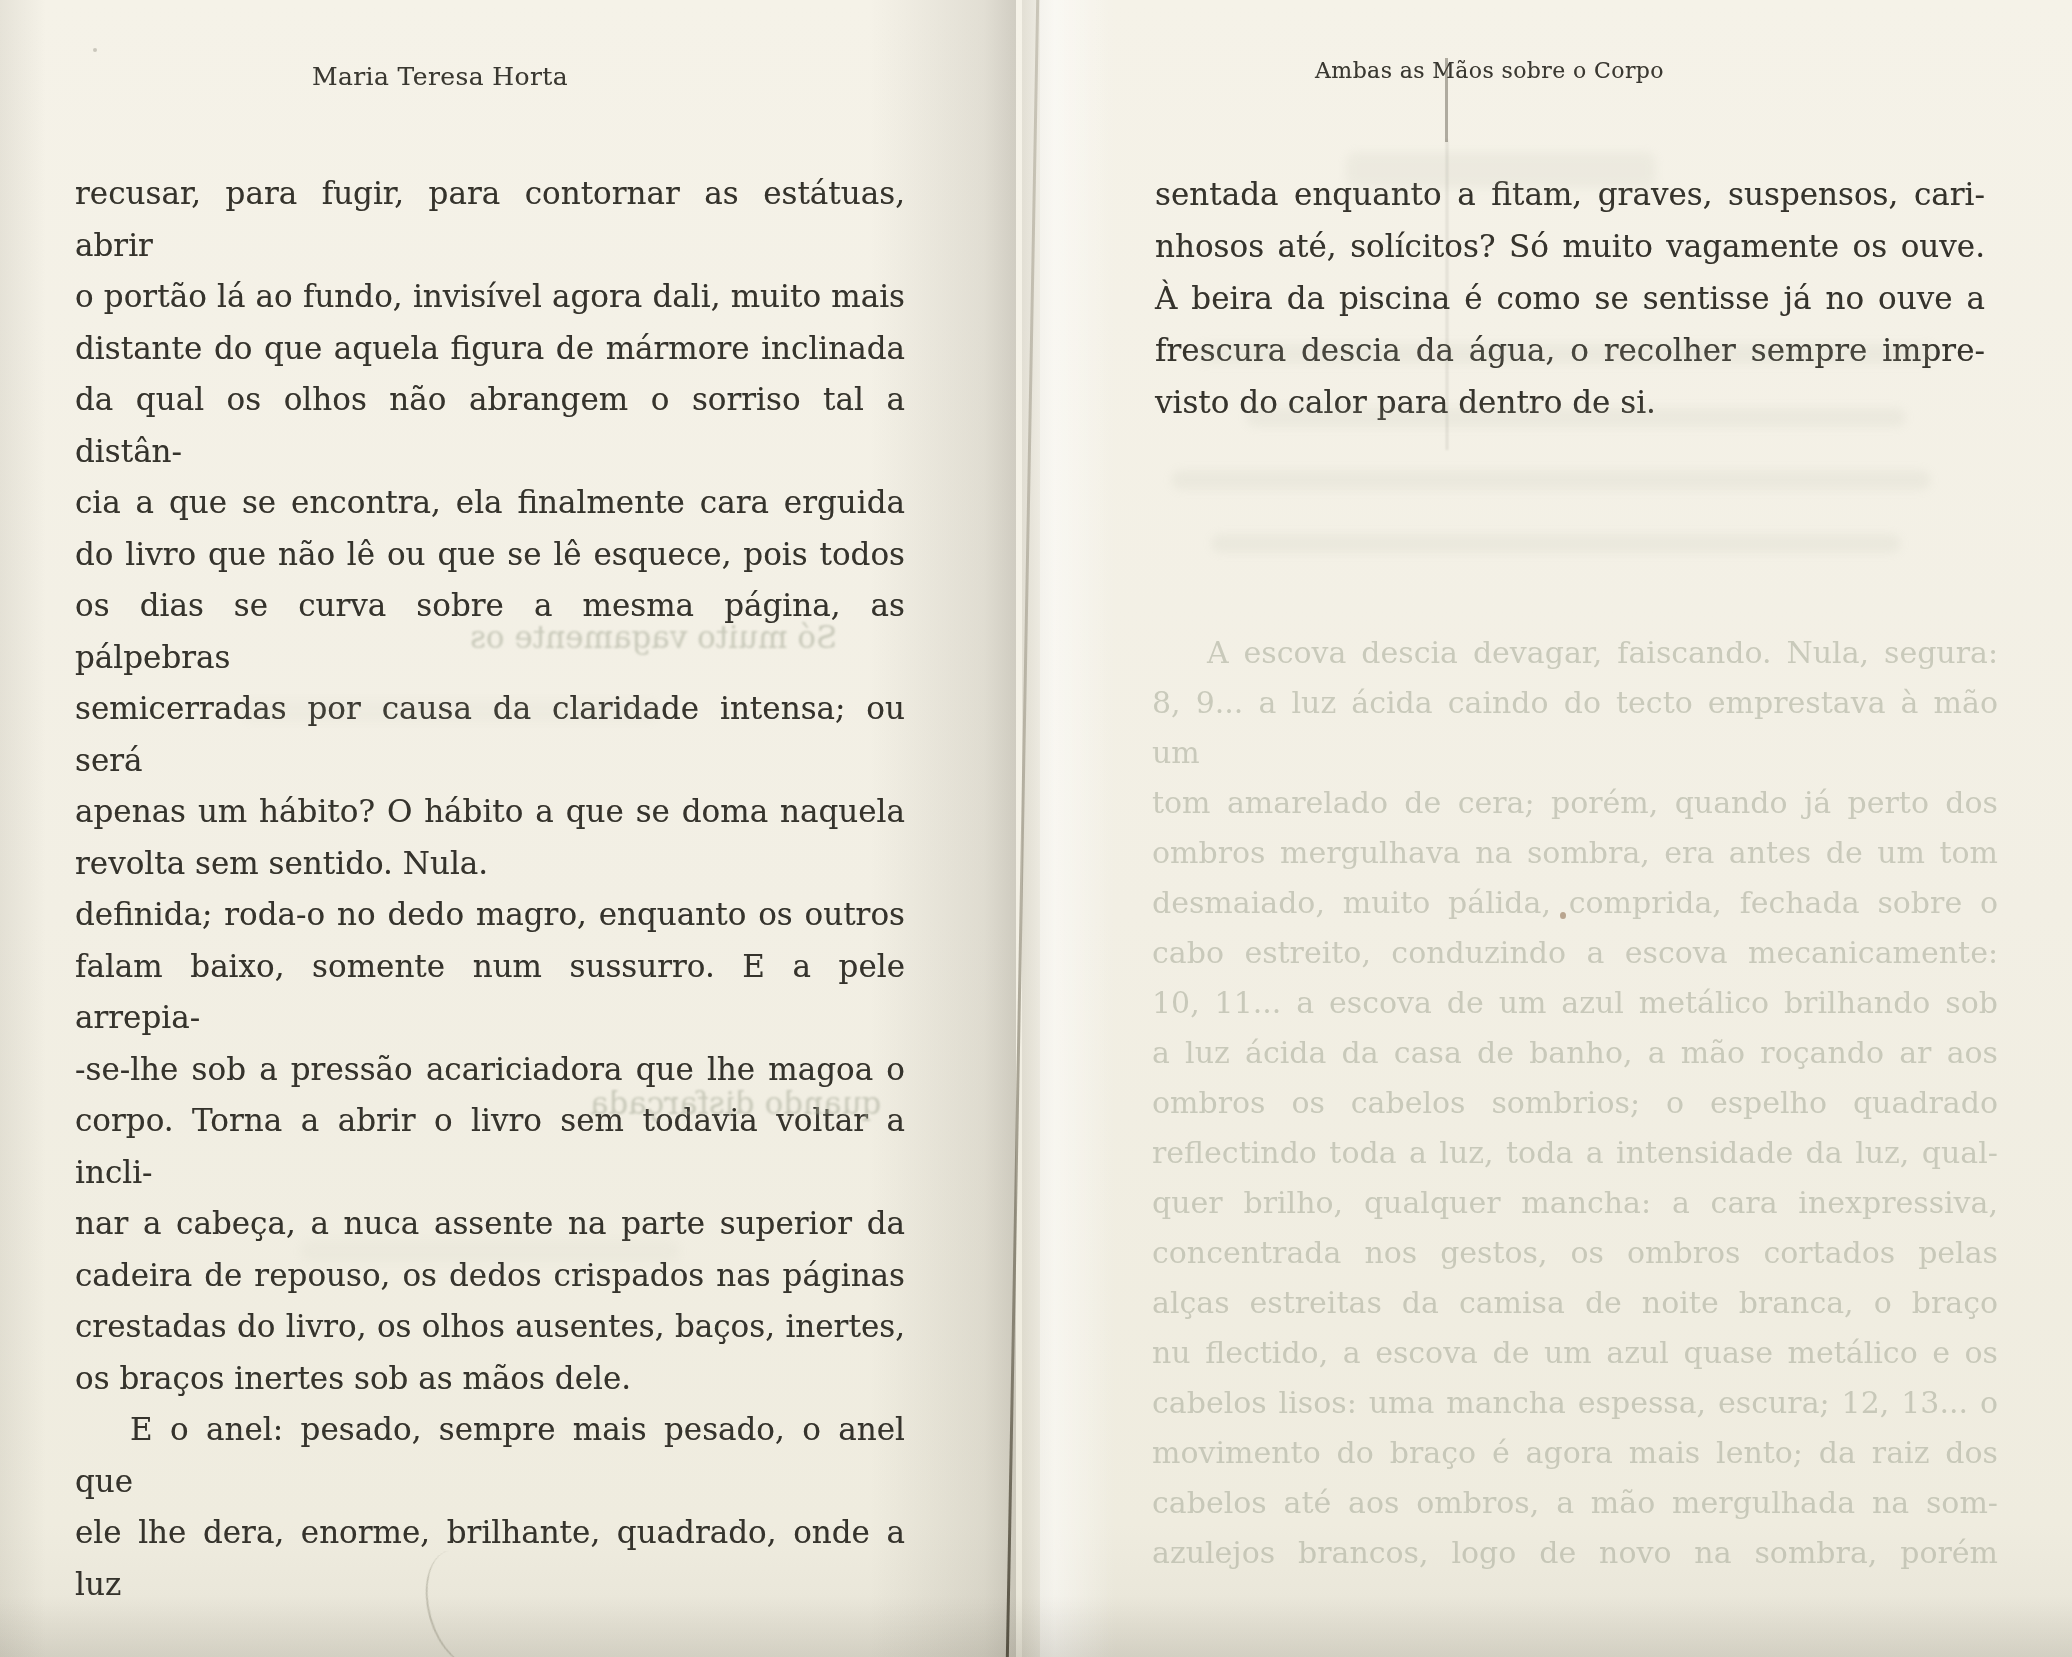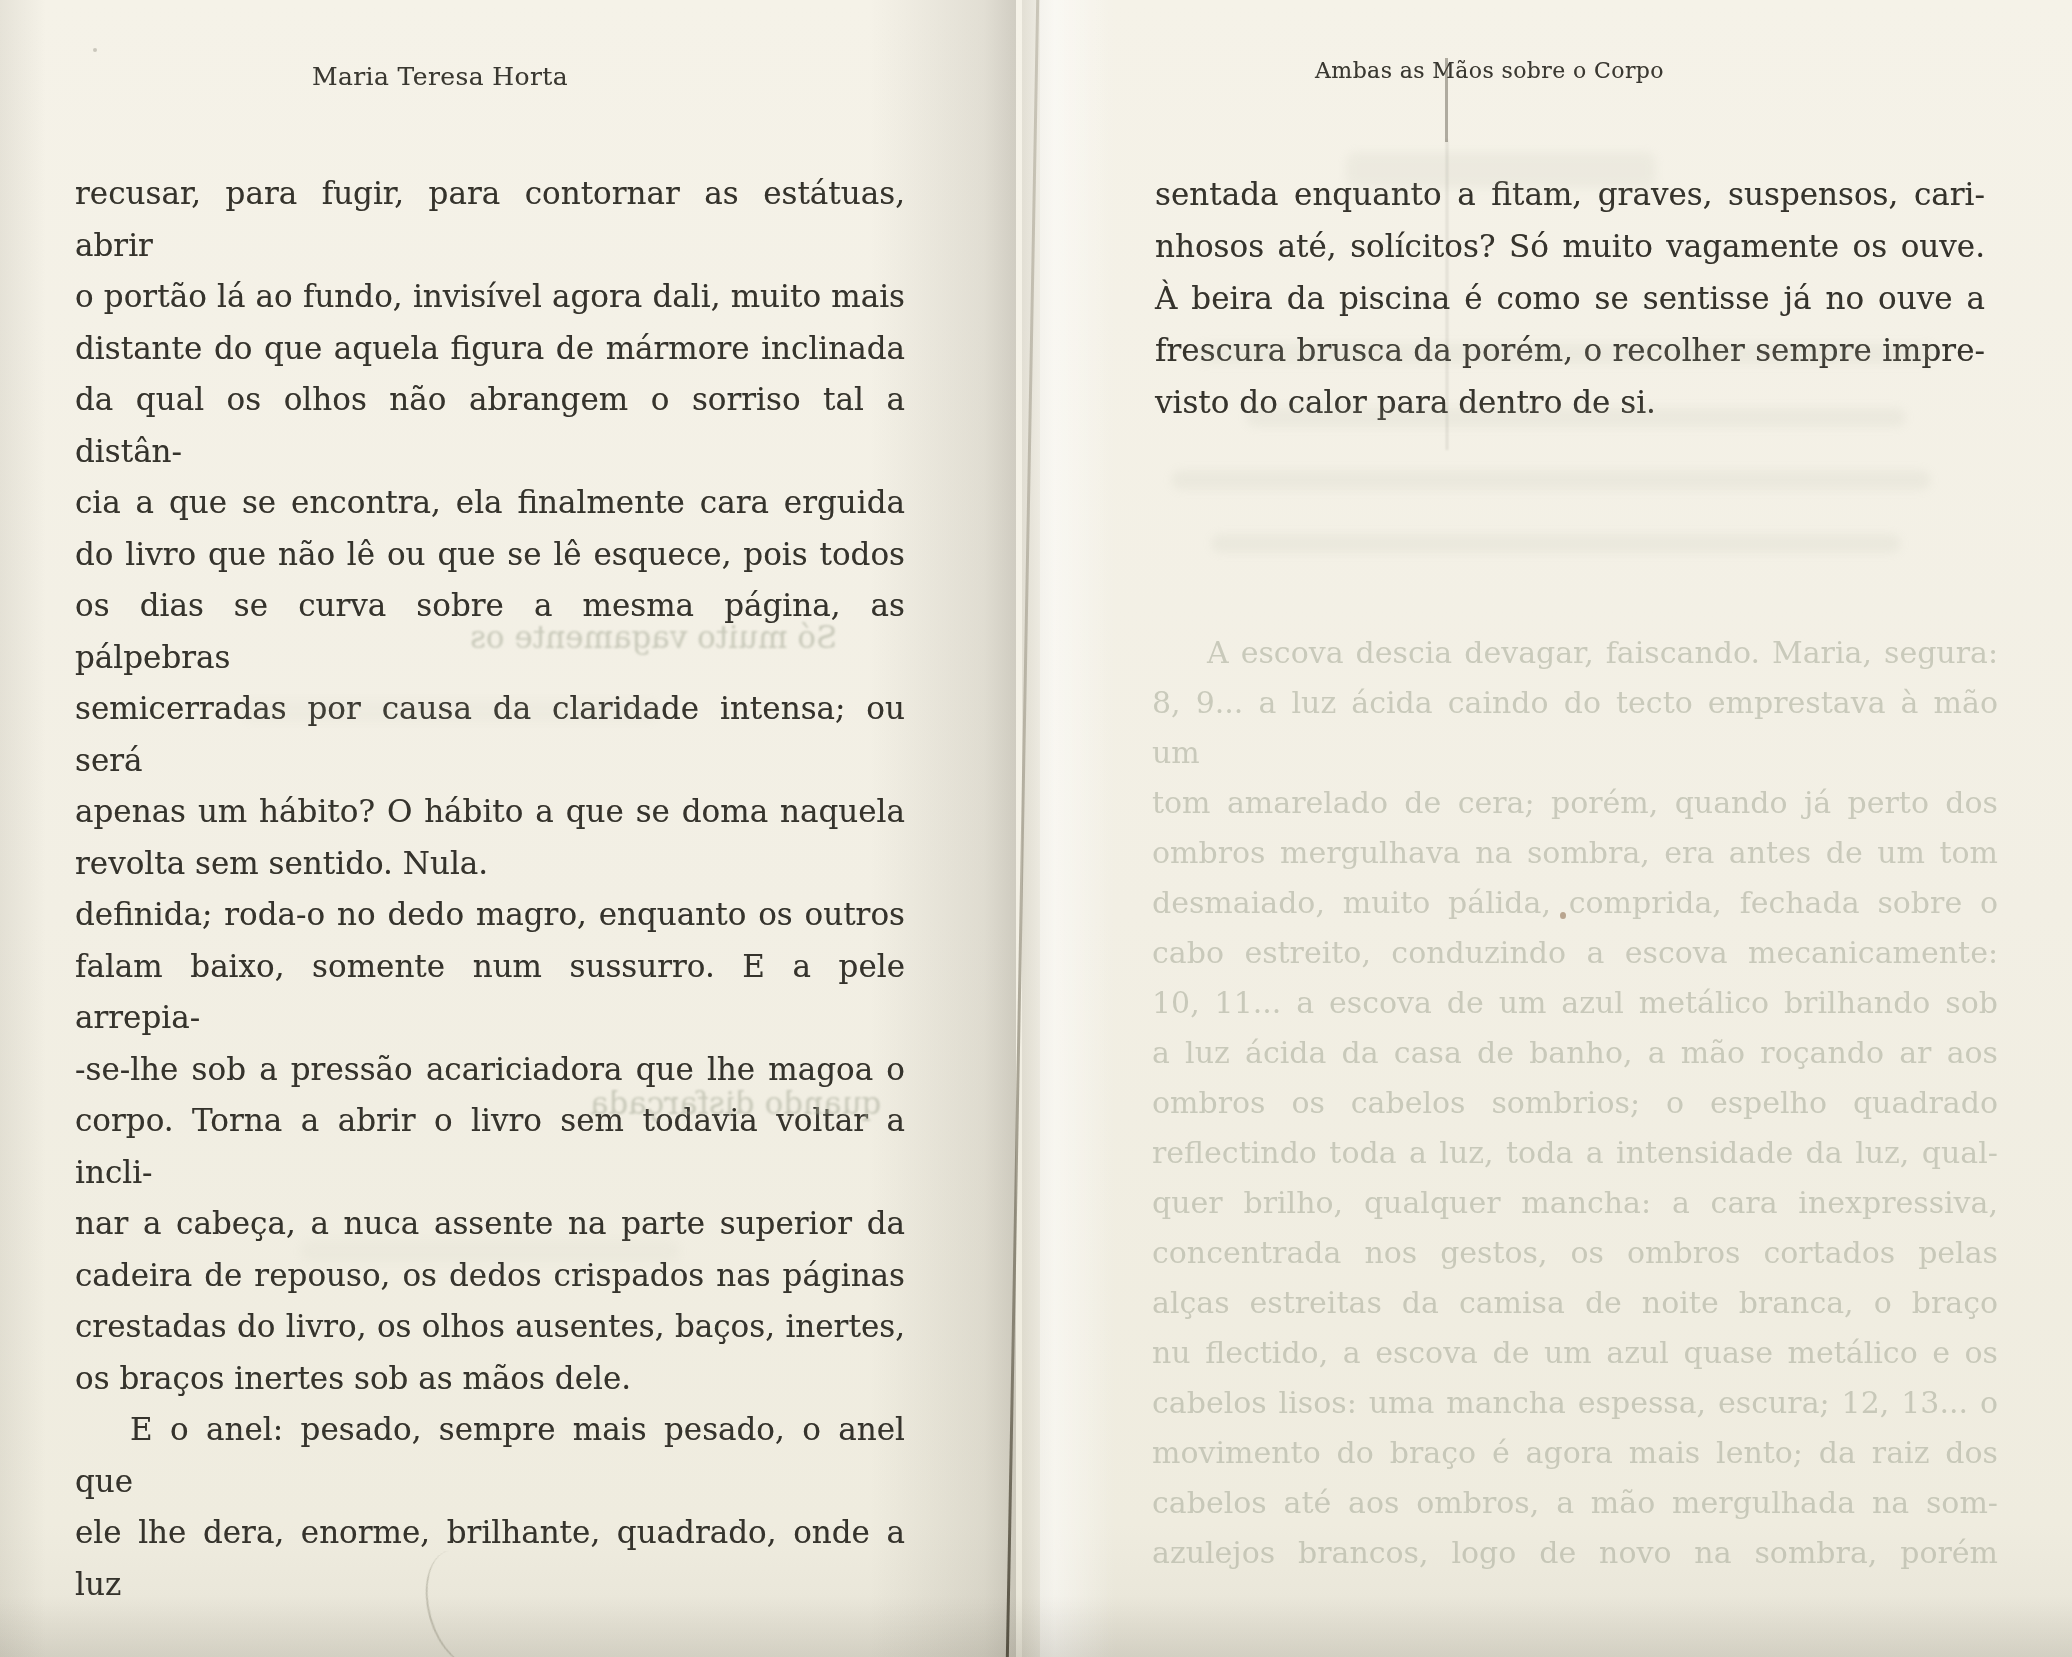--- a/index.html
+++ b/index.html
@@ -103,25 +103,25 @@
     <div class="smudge" style="left:240px;top:700px;width:420px;height:22px;opacity:.08;"></div>
     <div class="smudge" style="left:300px;top:1240px;width:380px;height:22px;opacity:.08;"></div>
   </div>
 
   <div class="page page-right">
     <div class="running-head right">Ambas as Mãos sobre o Corpo</div>
     <div class="textblock tb-right">
         <div class="line">sentada enquanto a fitam, graves, suspensos, cari-</div>
         <div class="line">nhosos até, solícitos? Só muito vagamente os ouve.</div>
         <div class="line">À beira da piscina é como se sentisse já no ouve a</div>
-        <div class="line">frescura brusca da porém, o recolher sempre impre-</div>
+        <div class="line">frescura descia da água, o recolher sempre impre-</div>
         <div class="line end">visto do calor para dentro de si.</div>
       </div>
     <div class="textblock tb-ghost">
-        <div class="line ind">A escova descia devagar, faiscando. Maria, segura:</div>
+        <div class="line ind">A escova descia devagar, faiscando. Nula, segura:</div>
         <div class="line">8, 9... a luz ácida caindo do tecto emprestava à mão um</div>
         <div class="line">tom amarelado de cera; porém, quando já perto dos</div>
         <div class="line">ombros mergulhava na sombra, era antes de um tom</div>
         <div class="line">desmaiado, muito pálida, comprida, fechada sobre o</div>
         <div class="line">cabo estreito, conduzindo a escova mecanicamente:</div>
         <div class="line">10, 11... a escova de um azul metálico brilhando sob</div>
         <div class="line">a luz ácida da casa de banho, a mão roçando ar aos</div>
         <div class="line">ombros os cabelos sombrios; o espelho quadrado</div>
         <div class="line">reflectindo toda a luz, toda a intensidade da luz, qual-</div>
         <div class="line">quer brilho, qualquer mancha: a cara inexpressiva,</div>

